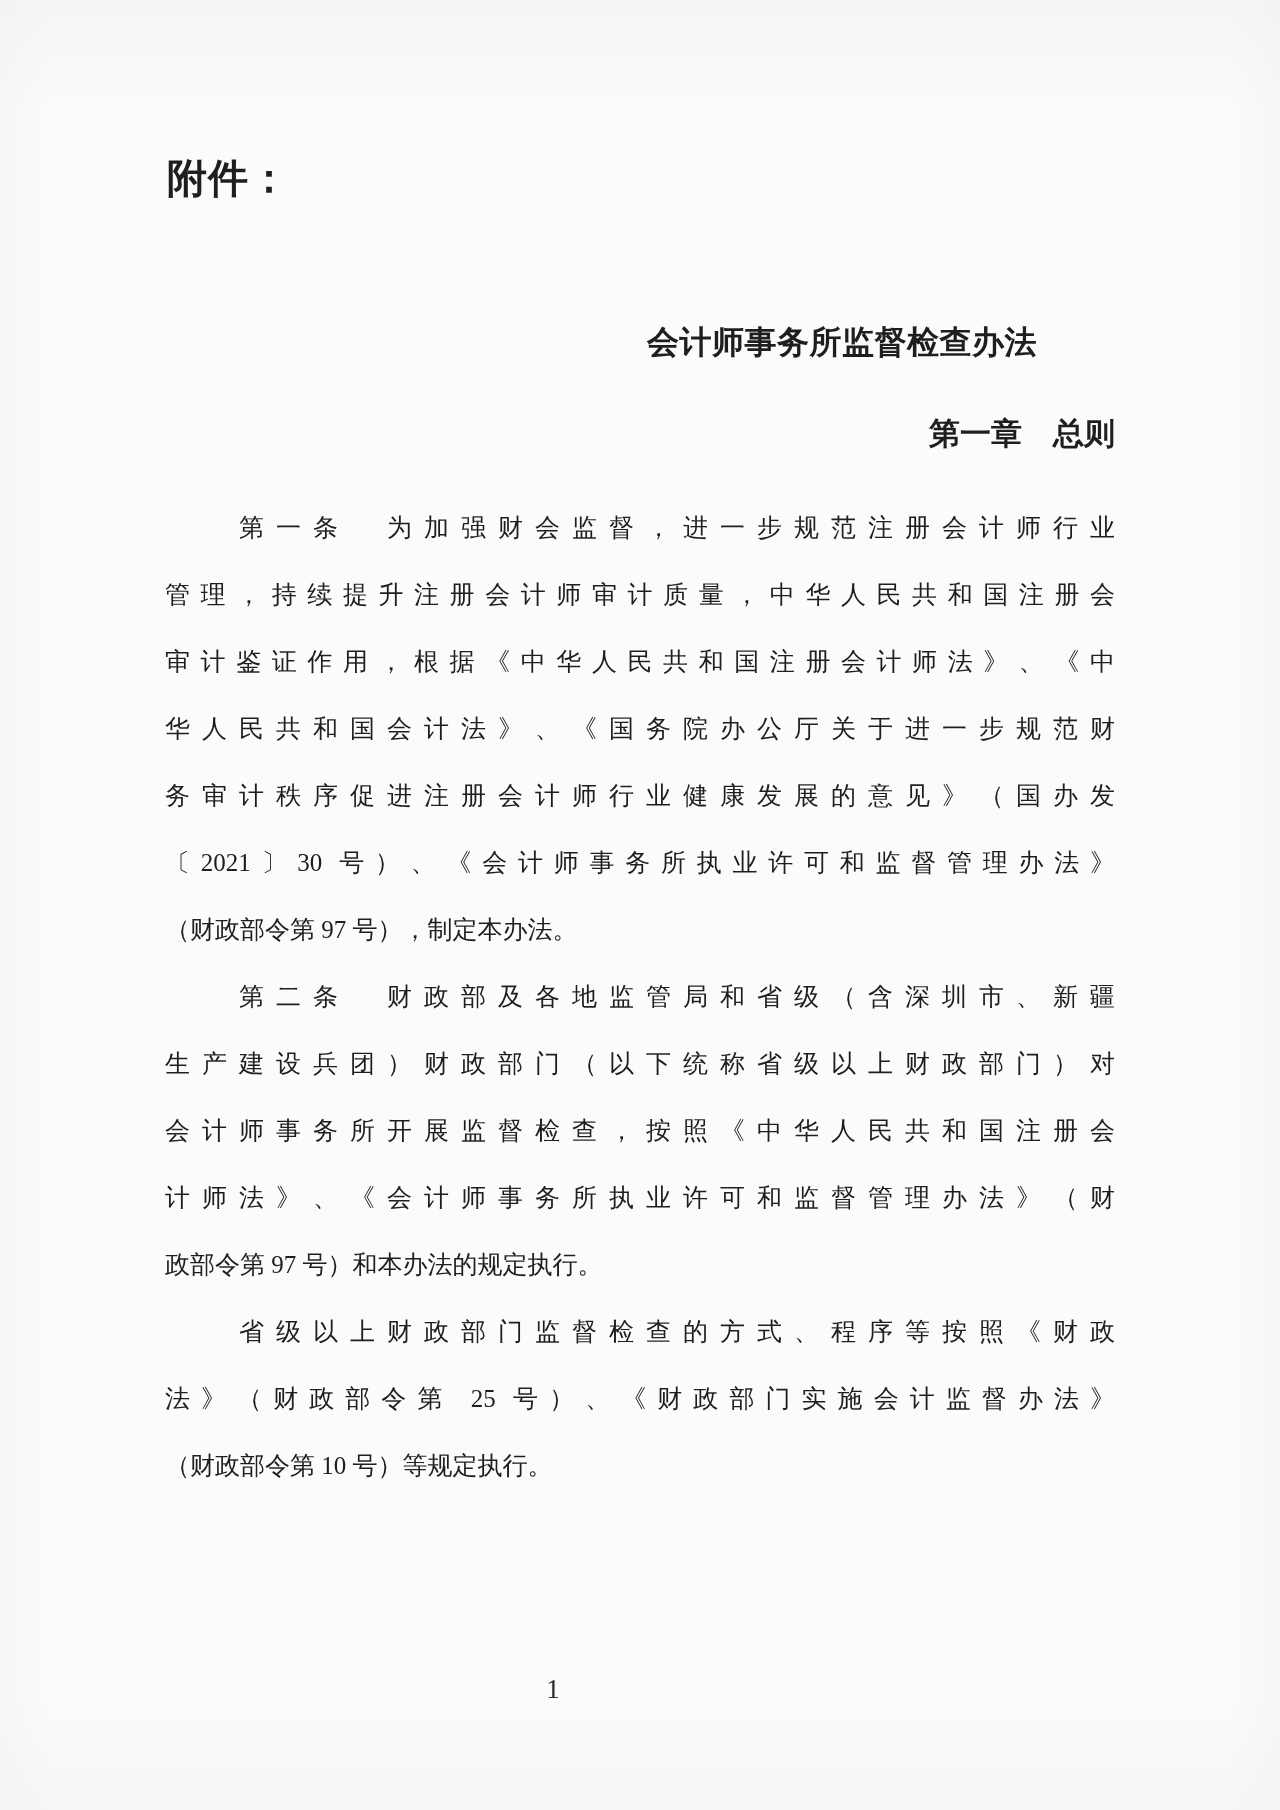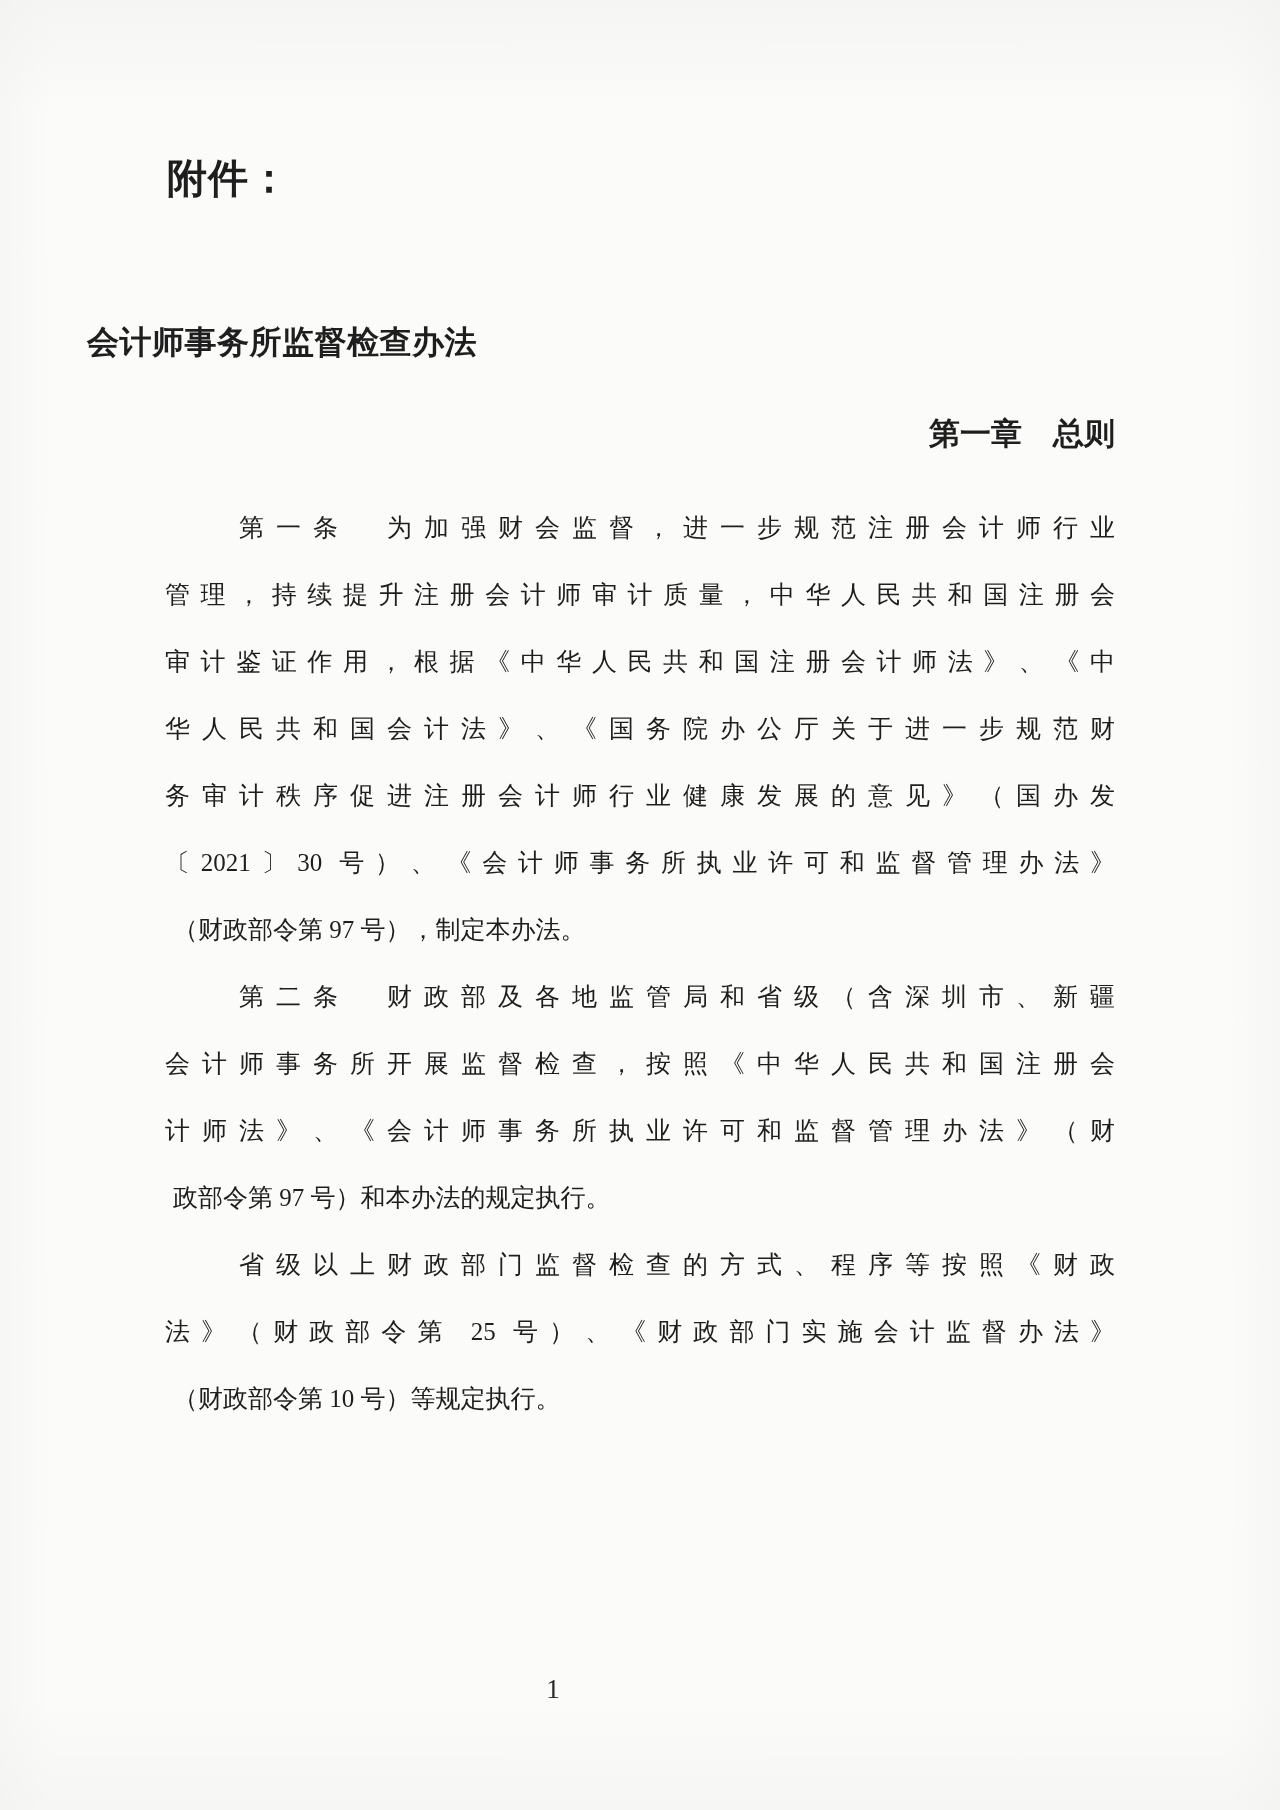--- a/index.html
+++ b/index.html
@@ -31,21 +31,21 @@
     font-size: 40px;
     line-height: 1;
     letter-spacing: 1px;
   }
   .title {
     position: absolute;
     top: 324px;
     left: 165px;
     width: 950px;
     margin: 0;
-    text-align: left;
+    text-align: right;
     font-size: 32px;
     font-weight: 700;
     line-height: 1.15;
     letter-spacing: 0.5px;
     transform: translateX(-78px);
   }
   .chapter {
     position: absolute;
     top: 416px;
     left: 165px;
@@ -72,21 +72,20 @@
     height: 67px;
     line-height: 67px;
     text-align: justify;
     text-align-last: justify;
     text-justify: inter-character;
     overflow: hidden;
     white-space: pre-wrap;
   }
   .line.para-end {
     text-align-last: left;
-    margin-left: 8px;
   }
   .pageno {
     position: absolute;
     top: 1676px;
     left: 165px;
     width: 950px;
     text-align: center;
     font-size: 27px;
     line-height: 1;
     transform: translateX(-87px);
@@ -111,20 +110,21 @@
       <div class="line">管理，持续提升注册会计师审计质量，中华人民共和国注册会</div>
       <div class="line">审计鉴证作用，根据《中华人民共和国注册会计师法》、《中</div>
       <div class="line">华人民共和国会计法》、《国务院办公厅关于进一步规范财</div>
       <div class="line">务审计秩序促进注册会计师行业健康发展的意见》（国办发</div>
       <div class="line">〔2021〕30 号）、《会计师事务所执业许可和监督管理办法》</div>
       <div class="line para-end">（财政部令第 97 号），制定本办法。</div>
     </section>
 
     <section>
       <div class="line">　　第二条　财政部及各地监管局和省级（含深圳市、新疆</div>
+      <div class="line">生产建设兵团）财政部门（以下统称省级以上财政部门）对</div>
       <div class="line">会计师事务所开展监督检查，按照《中华人民共和国注册会</div>
       <div class="line">计师法》、《会计师事务所执业许可和监督管理办法》（财</div>
       <div class="line para-end">政部令第 97 号）和本办法的规定执行。</div>
     </section>
 
     <section>
       <div class="line">　　省级以上财政部门监督检查的方式、程序等按照《财政</div>
       <div class="line">法》（财政部令第 25 号）、《财政部门实施会计监督办法》</div>
       <div class="line para-end">（财政部令第 10 号）等规定执行。</div>
     </section>

